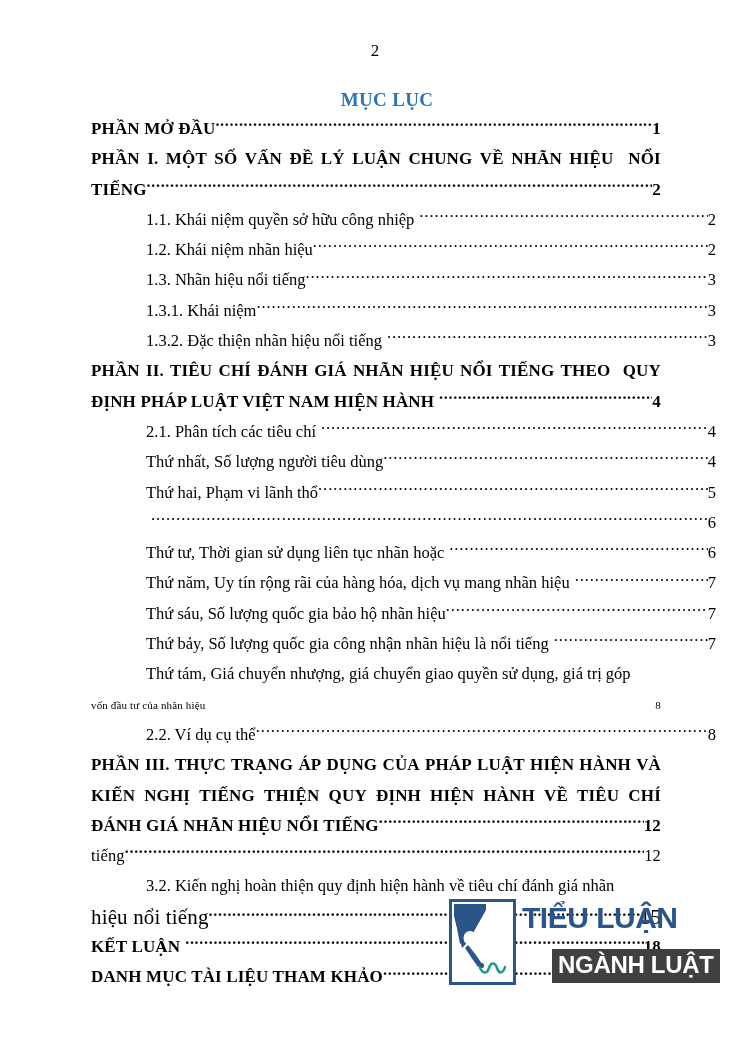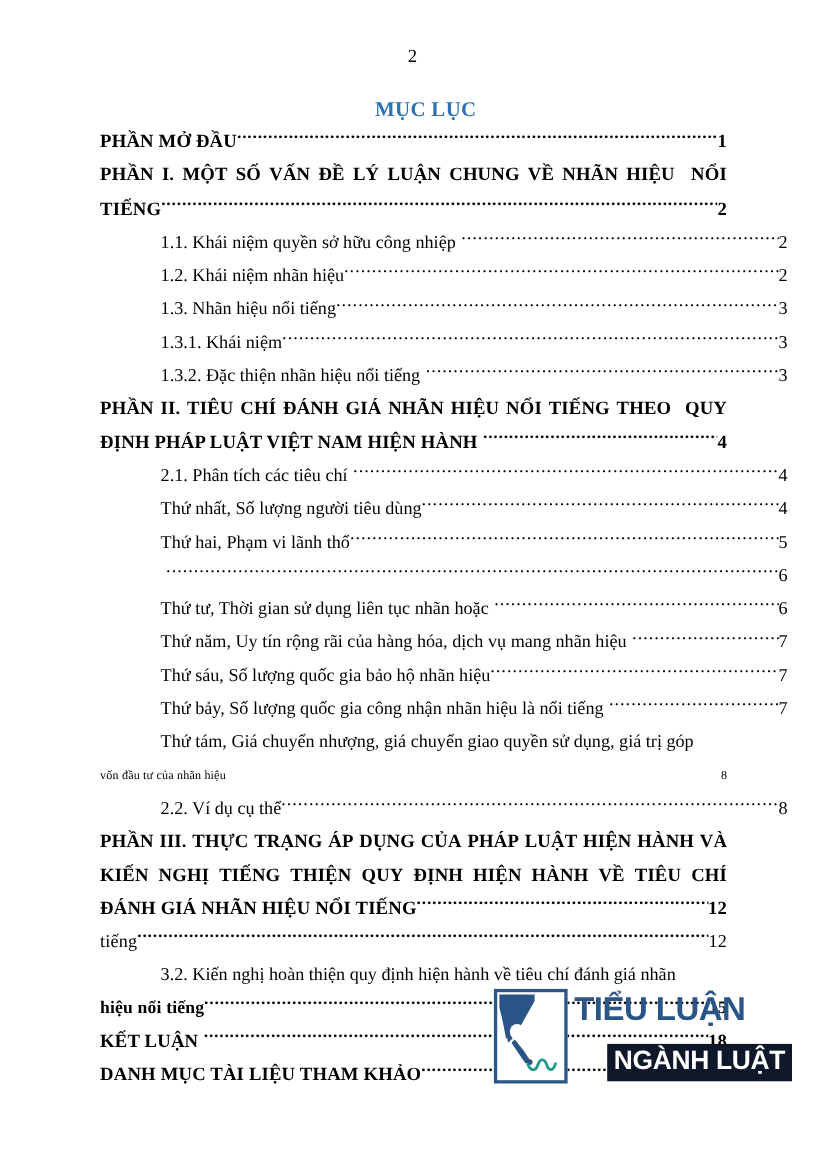--- a/index.html
+++ b/index.html
@@ -163,21 +163,21 @@
     font-size: 30px;
     line-height: 33px;
     letter-spacing: -0.5px;
     color: #2b5586;
     white-space: nowrap;
   }
   .wm-sub {
     position: absolute;
     left: 103px;
     top: 50px;
-    background: #0f172a;
+    background: #404040;
     color: #ffffff;
     font-family: "Liberation Sans", "DejaVu Sans", sans-serif;
     font-weight: bold;
     font-size: 24px;
     line-height: 30px;
     letter-spacing: -0.3px;
     padding: 1px 6px 3px 6px;
     white-space: nowrap;
   }
 </style>
@@ -355,21 +355,21 @@
         <span class="pnum">12</span>
       </div>
       <div class="entry lvl1 cont" style="font-weight: normal; font-size: 16.5px;">
         <span class="label">tiếng</span>
         <span class="leader"></span>
         <span class="pnum">12</span>
       </div>
       <div class="entry lvl2 nodots">
         <span class="label">3.2. Kiến nghị hoàn thiện quy định hiện hành về tiêu chí đánh giá nhãn</span>
       </div>
-      <div class="entry lvl1 cont" style="font-weight: bold; font-size: 16px;">
+      <div class="entry lvl1 cont" style="font-weight: normal; font-size: 21px;">
         <span class="label">hiệu nổi tiếng</span>
         <span class="leader"></span>
         <span class="pnum">15</span>
       </div>
       <div class="entry lvl1">
         <span class="label">KẾT LUẬN</span>
         <span class="leader gap"></span>
         <span class="pnum">18</span>
       </div>
       <div class="entry lvl1">

